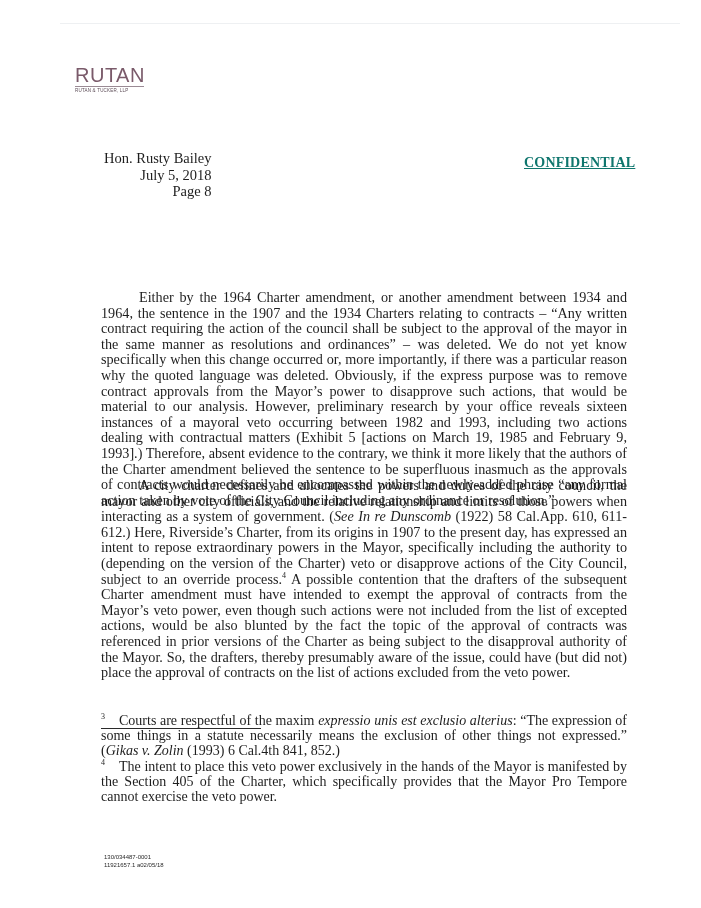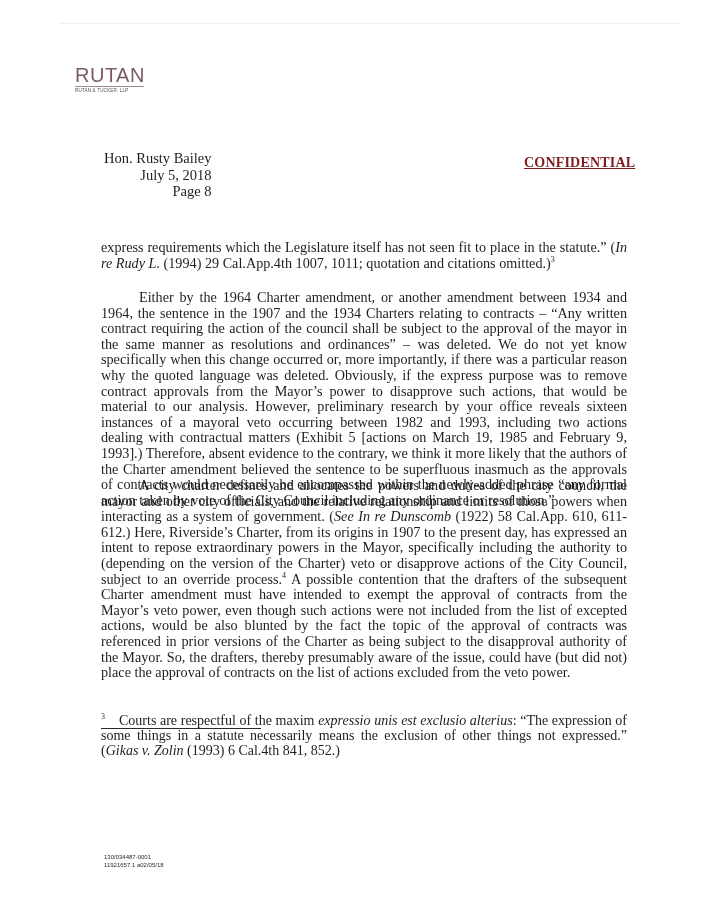--- a/index.html
+++ b/index.html
@@ -24,21 +24,21 @@
     .logo-rule { width: 69px; height: 1px; background: #9a8a94; margin-top: 2px; }
     .logo-sub {
       font-family: "Liberation Sans", "DejaVu Sans", sans-serif;
       font-size: 4.5px; color: #5a4a55; letter-spacing: 0.2px; margin-top: 1px; display: block;
     }
     .addressee { position: absolute; left: 96px; top: 150px; font-size: 14.5px; line-height: 16.5px; text-align: right; }
     .addressee div { white-space: nowrap; }
     .confidential {
       position: absolute; left: 516px; top: 155px;
       font-size: 14px; font-weight: bold; text-decoration: underline;
-      color: #7f1d1d; letter-spacing: 0.2px;
+      color: #0f766e; letter-spacing: 0.2px;
     }
     .body-text {
       position: absolute; left: 93px; width: 526px;
       font-size: 14.2px; line-height: 15.6px; text-align: justify;
     }
     .body-text p { margin: 0; }
     .indent { text-indent: 38px; }
     .fn-rule { position: absolute; left: 93px; top: 728px; width: 160px; height: 1px; background: #2a2a2a; }
     .footnotes {
       position: absolute; left: 93px; top: 713px; width: 526px;
@@ -66,35 +66,33 @@
   </div>
 
   <div class="addressee">
     <div>Hon. Rusty Bailey</div>
     <div>July 5, 2018</div>
     <div>Page 8</div>
   </div>
 
   <div class="confidential">CONFIDENTIAL</div>
 
-  <div class="body-text" style="top:240px;">
-    <p><span>express requirements which the Legislature itself has not seen fit to place in the statute.” (</span><em>In re Rudy L.</em><span> (1994) 29 Cal.App.4th 1007, 1011; quotation and citations omitted.)</span><sup>3</sup></p>
-  </div>
 
   <div class="body-text" style="top:290px;">
     <p class="indent">Either by the 1964 Charter amendment, or another amendment between 1934 and 1964, the sentence in the 1907 and the 1934 Charters relating to contracts – “Any written contract requiring the action of the council shall be subject to the approval of the mayor in the same manner as resolutions and ordinances” – was deleted.  We do not yet know specifically when this change occurred or, more importantly, if there was a particular reason why the quoted language was deleted.  Obviously, if the express purpose was to remove contract approvals from the Mayor’s power to disapprove such actions, that would be material to our analysis.  However, preliminary research by your office reveals sixteen instances of a mayoral veto occurring between 1982 and 1993, including two actions dealing with contractual matters (Exhibit 5 [actions on March 19, 1985 and February 9, 1993].)  Therefore, absent evidence to the contrary, we think it more likely that the authors of the Charter amendment believed the sentence to be superfluous inasmuch as the approvals of contracts would necessarily be encompassed within the newly-added phrase “any formal action taken by vote of the City Council including any ordinance or resolution.”</p>
   </div>
 
   <div class="body-text" style="top:478px;">
     <p class="indent"><span>A city charter defines and allocates the powers and duties of the city council, the mayor and other city officials, and the relative relationship and limits of those powers when interacting as a system of government.  (</span><em>See In re Dunscomb</em><span> (1922) 58 Cal.App. 610, 611-612.)  Here, Riverside’s Charter, from its origins in 1907 to the present day, has expressed an intent to repose extraordinary powers in the Mayor, specifically including the authority to (depending on the version of the Charter) veto or disapprove actions of the City Council, subject to an override process.</span><sup>4</sup><span>  A possible contention that the drafters of the subsequent Charter amendment must have intended to exempt the approval of contracts from the Mayor’s veto power, even though such actions were not included from the list of excepted actions, would be also blunted by the fact the topic of the approval of contracts was referenced in prior versions of the Charter as being subject to the disapproval authority of the Mayor.  So, the drafters, thereby presumably aware of the issue, could have (but did not) place the approval of contracts on the list of actions excluded from the veto power.</span></p>
   </div>
 
   <div class="fn-rule"></div>
 
   <div class="footnotes">
     <p><span class="fn-num">3</span><span>Courts are respectful of the maxim </span><em>expressio unis est exclusio alterius</em><span>:  “The expression of some things in a statute necessarily means the exclusion of other things not expressed.” (</span><em>Gikas v. Zolin</em><span> (1993) 6 Cal.4th 841, 852.)</span></p>
+    <p><span class="fn-num">4</span><span>The intent to place this veto power exclusively in the hands of the Mayor is manifested by the Section 405 of the Charter, which specifically provides that the Mayor Pro Tempore cannot exercise the veto power.</span></p>
   </div>
 
   <div class="doc-id">
     <div>130/034487-0001</div>
     <div>11921657.1 a02/05/18</div>
   </div>
 </div>
 
 </body></html>

